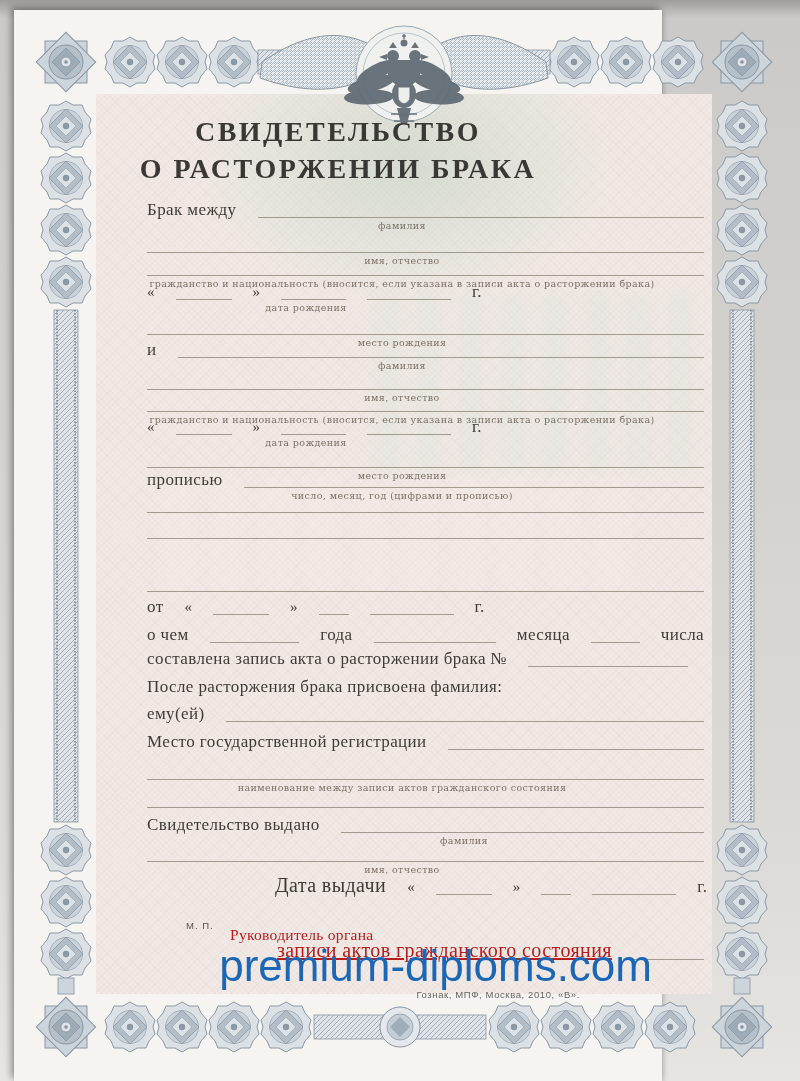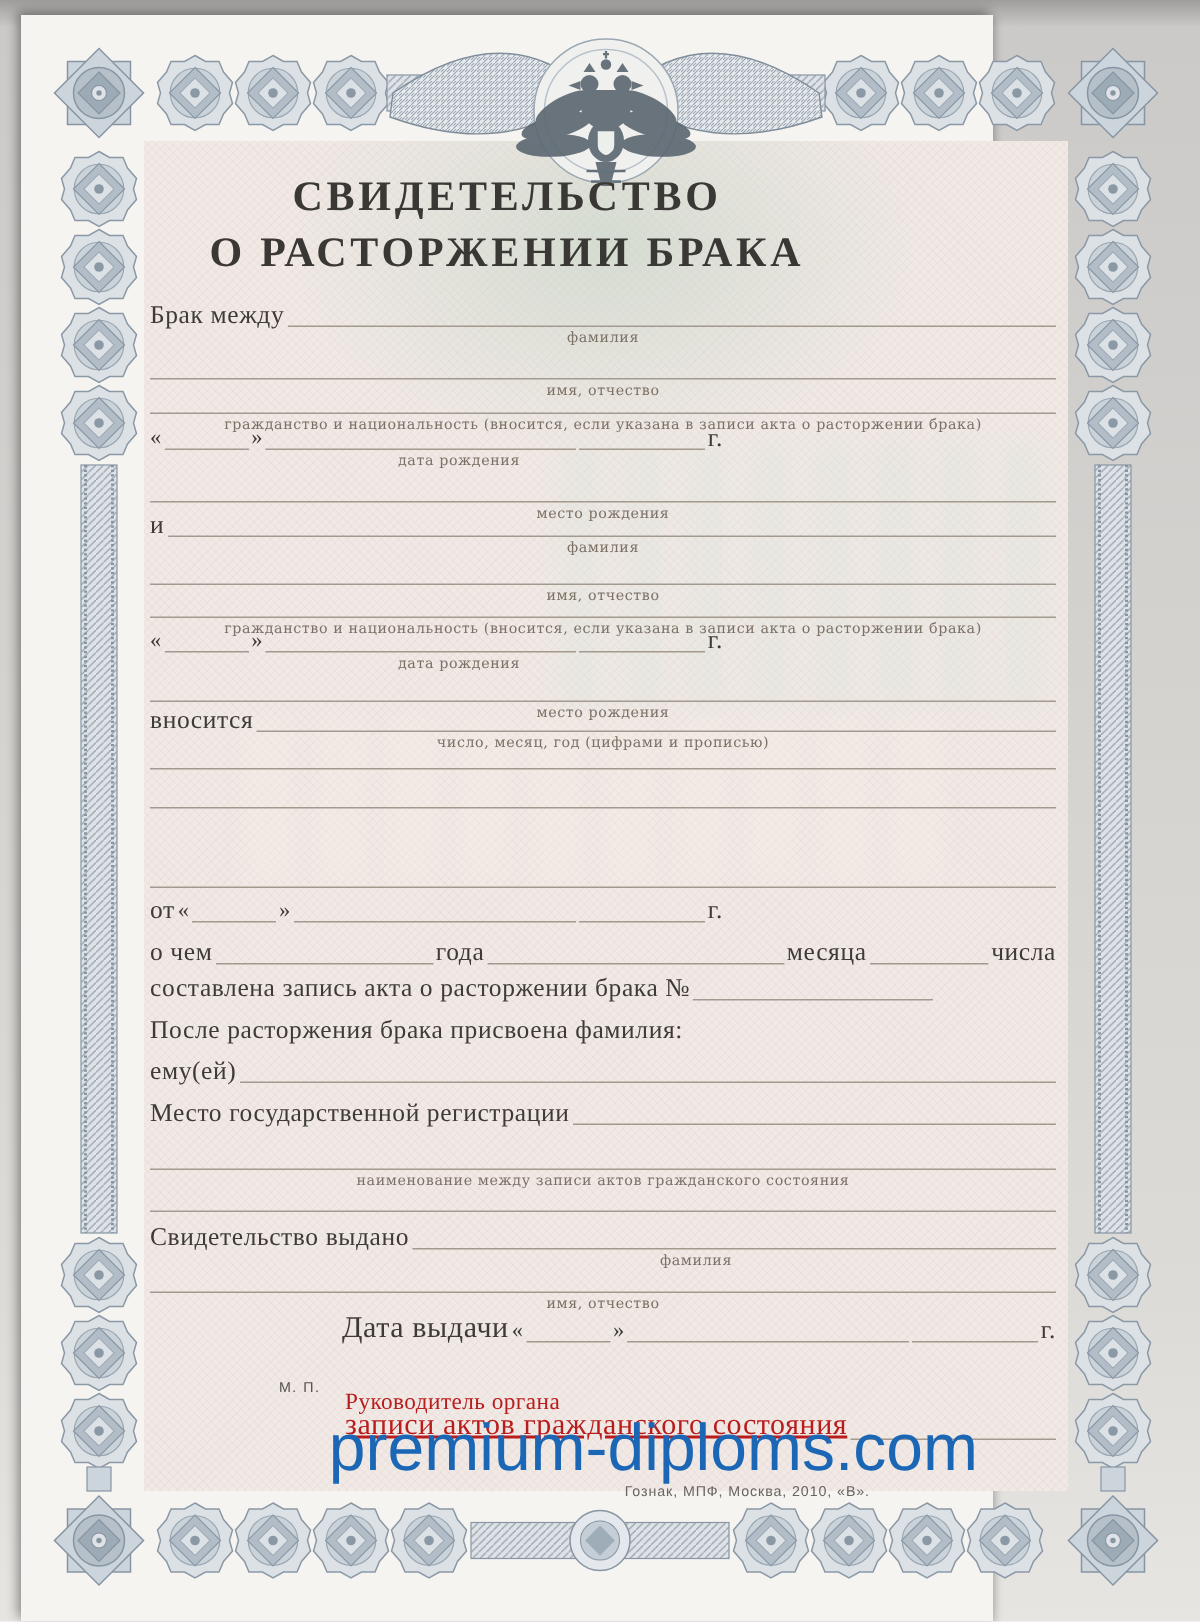--- a/index.html
+++ b/index.html
@@ -30,21 +30,21 @@
     filter:blur(7px);opacity:.5;}
   .frame{position:absolute;left:0;top:0;}
 
   .title{
     position:absolute;left:0;right:0;top:103px;text-align:center;
     font-size:28px;font-weight:bold;letter-spacing:2.5px;line-height:37px;
     color:#3a3834;
   }
   .row{position:absolute;left:86px;width:604px;color:#3e3b36;font-size:17px;}
   .row.w63{width:382px;}
-  .lr{display:flex;align-items:flex-end;gap:2px;height:21px;}
+  .lr{display:flex;align-items:flex-end;gap:21px;height:21px;margin-left:47px;}
   .lr.ind{padding-left:128px;}
   .lbl{white-space:nowrap;letter-spacing:.4px;line-height:1;}
   .lbl.sm{font-size:20px;}
   .b{flex:1 1 auto;border-bottom:1px solid #a39a8f;height:19px;min-width:30px;}
   .b.s{flex:0 0 56px;min-width:0;}
   .b.m{flex:0 0 84px;min-width:0;}
   .b.f160{flex:0 0 160px;min-width:0;}
   .b.g11{flex:1.1 1 0;} .b.g15{flex:1.5 1 0;} .b.g06{flex:.6 1 0;}
   .q{font-size:15px;line-height:1;color:#3e3b36;}
   .cap{
@@ -261,21 +261,21 @@
   </div>
   <div class="row" style="top:437px">
     <div class="lr">
         <span class="b"></span>
       </div>
     <div class="cap">место рождения</div>
   </div>
 
   <div class="row" style="top:457px">
     <div class="lr">
-      <span class="lbl">вносится</span>
+      <span class="lbl">прописью</span>
       <span class="b"></span>
     </div>
     <div class="cap">число, месяц, год (цифрами и прописью)</div>
   </div>
   <div class="row" style="top:482px">
     <div class="lr">
         <span class="b"></span>
       </div>
   </div>
   <div class="row" style="top:508px">

